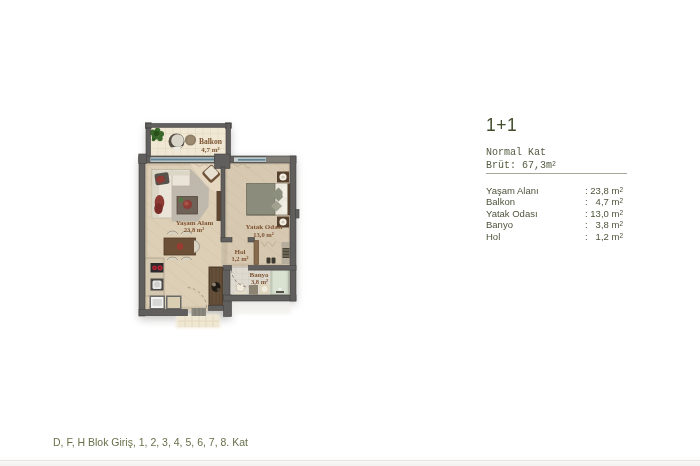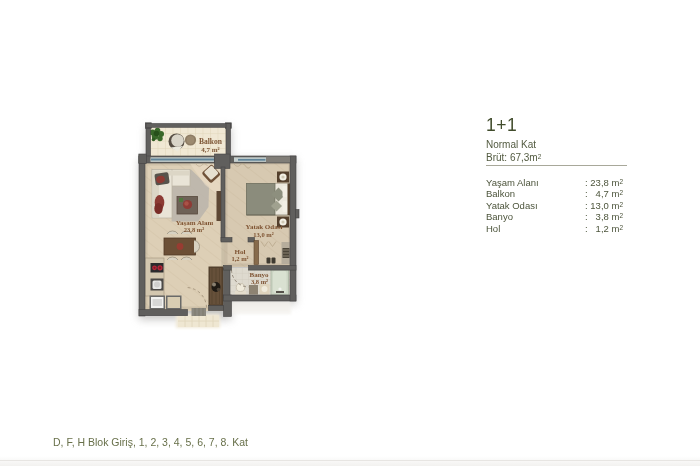--- a/index.html
+++ b/index.html
@@ -1,19 +1,19 @@
 <!DOCTYPE html>
 <html><head>
 <meta charset="utf-8">
 <style>
   html,body{margin:0;padding:0;}
   body{width:700px;height:466px;background:#ffffff;font-family:"Liberation Sans",sans-serif;position:relative;overflow:hidden;}
   .panel{position:absolute;left:486px;top:108px;width:160px;color:#4a5239;}
   .h1{font-size:17.5px;font-weight:400;color:#414c2c;letter-spacing:0.5px;line-height:1;padding-top:9px;}
-  .sub{font-size:10px;line-height:13.5px;margin-top:3px;color:#535b41;}
+  .sub{font-size:10px;line-height:13.5px;margin-top:11px;color:#535b41;font-family:Liberation Mono, monospace;}
   .rule{border:0;border-top:1px solid #a8a89a;margin:0;width:141px;}
   table.areas{border-collapse:collapse;margin-top:11px;font-size:9.5px;color:#4d553c;width:137px;}
   table.areas td{padding:0;height:11.5px;line-height:11.5px;vertical-align:top;}
   td.v{text-align:right;white-space:nowrap;}
   sup{font-size:6.5px;vertical-align:2px;line-height:0;}
   .footer{position:absolute;left:38px;top:436px;font-size:10.5px;color:#68704a;padding-left:15px;}
   .botband{position:absolute;left:0;top:456px;width:700px;height:10px;
     background:linear-gradient(#ffffff, #f2f1ef);}
   .botline{position:absolute;left:0;top:459.5px;width:700px;height:1px;background:#e7e5e2;}
 </style>

